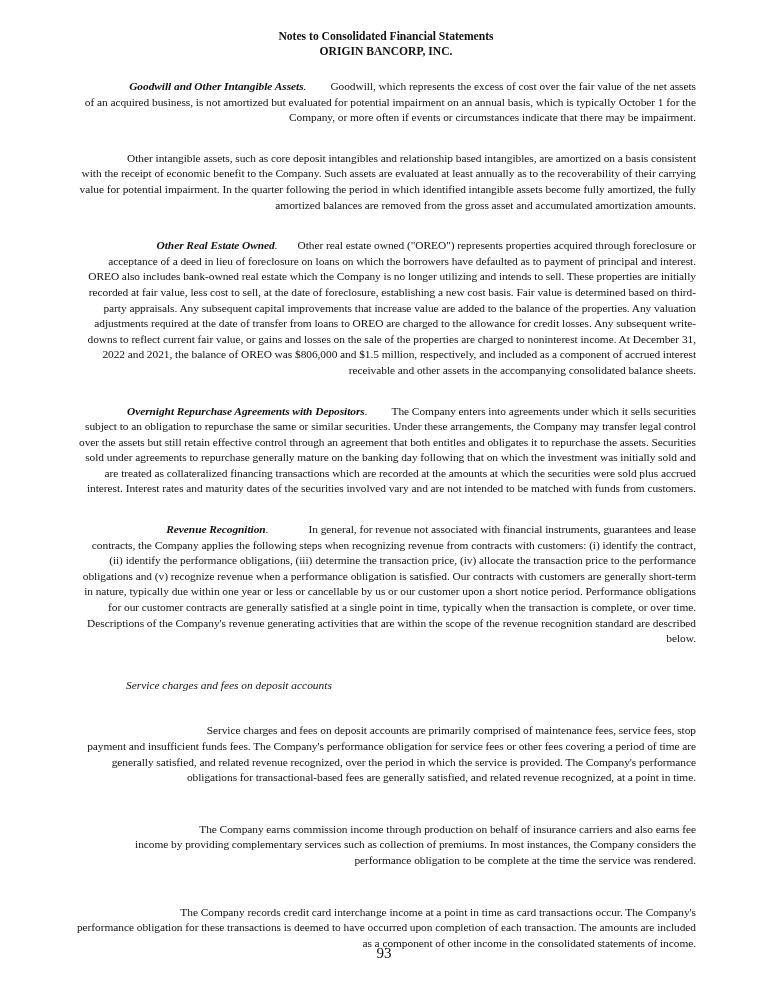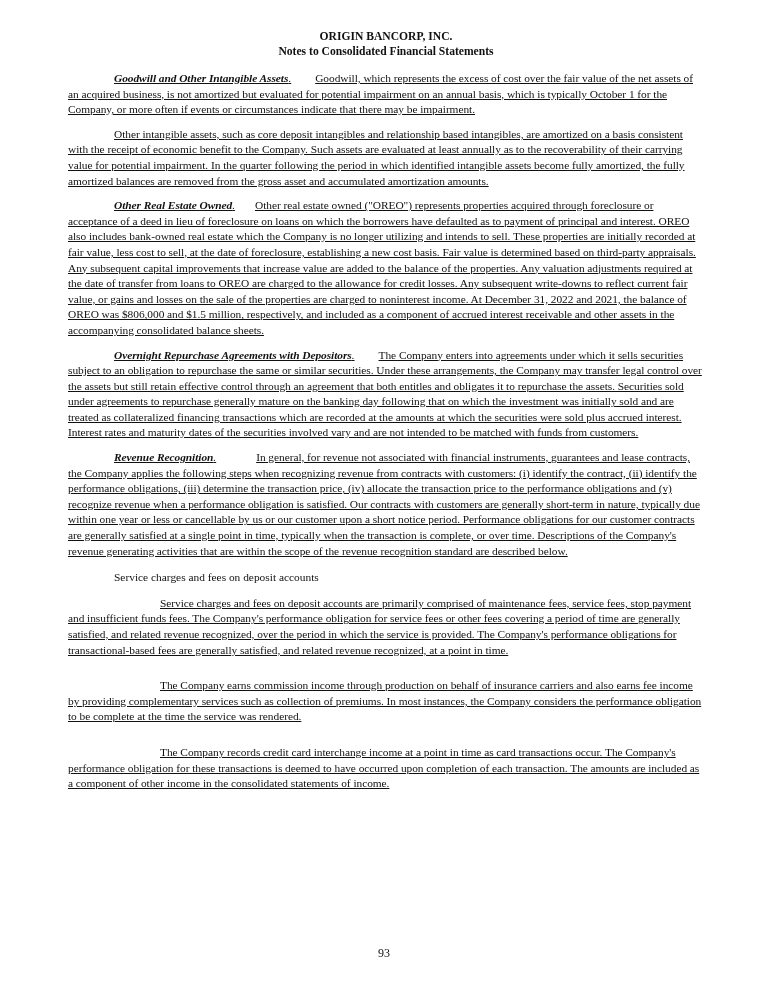--- a/index.html
+++ b/index.html
@@ -3,35 +3,35 @@
 <meta charset="utf-8">
 <style>
   html, body { margin: 0; padding: 0; background: #ffffff; }
   body {
     width: 768px; height: 993px; position: relative; overflow: hidden;
     font-family: "Liberation Serif", serif; color: #111111;
     font-size: 11.4px; line-height: 15.6px;
   }
   .page { position: absolute; left: 68px; top: 29px; width: 636px; }
   .hdr { text-align: center; font-weight: bold; font-size: 11.6px; line-height: 15px; }
-  .p { margin: 0; text-align: left; letter-spacing: -0.05px; text-decoration: underline; }
+  .p { margin: 8px; text-align: right; letter-spacing: -0.05px; }
   .ind1 { text-indent: 46px; }
   .ind2 { text-indent: 92px; }
   .lead { font-weight: bold; font-style: italic; }
   .dot { font-style: italic; }
   .gap { display: inline-block; }
-  .subhead { margin: 0; padding-left: 46px; }
-  .pagenum { position: absolute; left: 0; width: 768px; top: 946px; text-align: center; font-size: 12px; }
+  .subhead { margin: 12px; padding-left: 46px; font-style: italic; }
+  .pagenum { position: absolute; left: 0; width: 768px; top: 946px; text-align: center; font-size: 15px; }
 </style>
 </head>
 <body>
 
 <div class="page">
+  <div class="hdr">Notes to Consolidated Financial Statements</div>
   <div class="hdr">ORIGIN BANCORP, INC.</div>
-  <div class="hdr">Notes to Consolidated Financial Statements</div>
 
   <div style="height:12px"></div>
   <p class="p ind1">
     <span class="lead">Goodwill and Other Intangible Assets</span><span class="dot">.</span><span class="gap" style="width:24px"></span><span>Goodwill, which represents the excess of cost over the fair value of the net assets of an acquired business, is not amortized but evaluated for potential impairment on an annual basis, which is typically October 1 for the Company, or more often if events or circumstances indicate that there may be impairment.</span>
   </p>
 
   <div style="height:9px"></div>
   <p class="p ind1">Other intangible assets, such as core deposit intangibles and relationship based intangibles, are amortized on a basis consistent with the receipt of economic benefit to the Company. Such assets are evaluated at least annually as to the recoverability of their carrying value for potential impairment. In the quarter following the period in which identified intangible assets become fully amortized, the fully amortized balances are removed from the gross asset and accumulated amortization amounts.</p>
 
   <div style="height:9px"></div>

